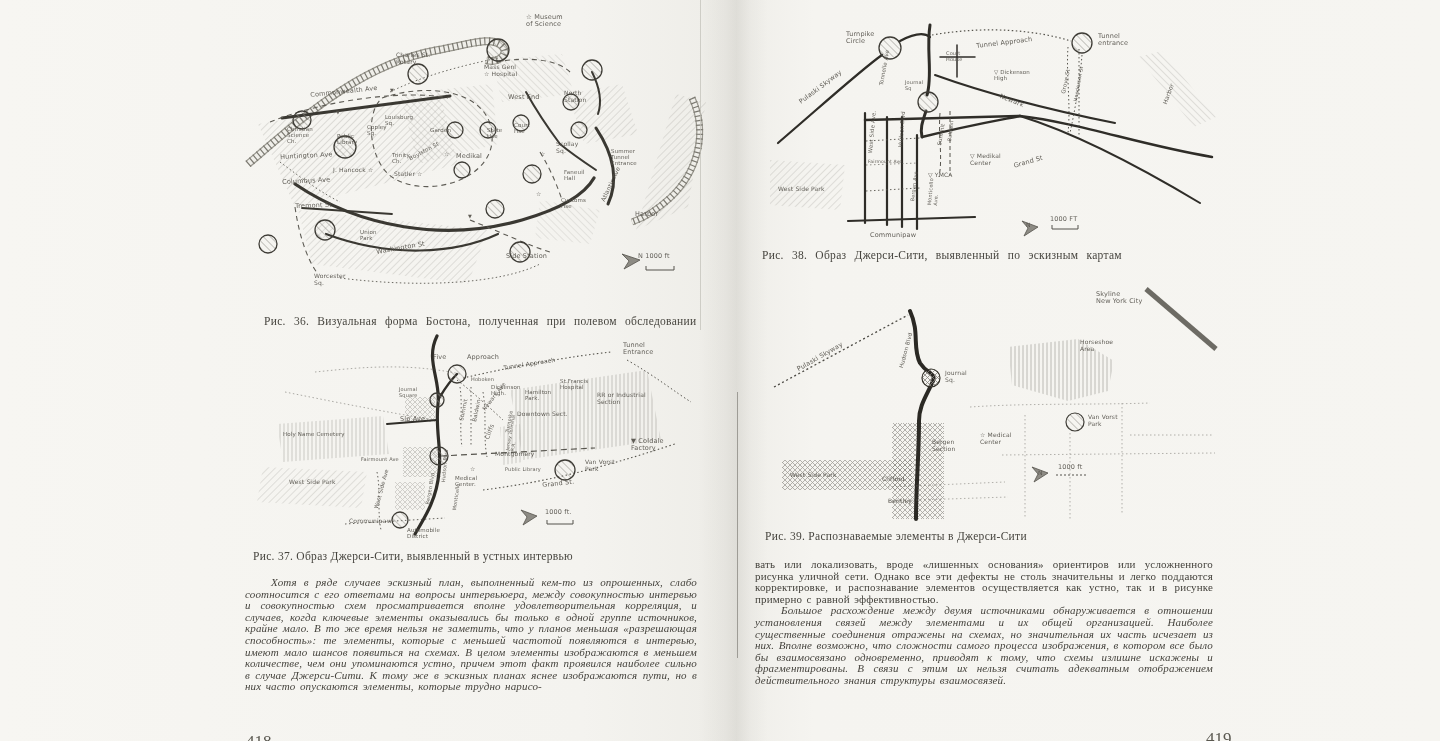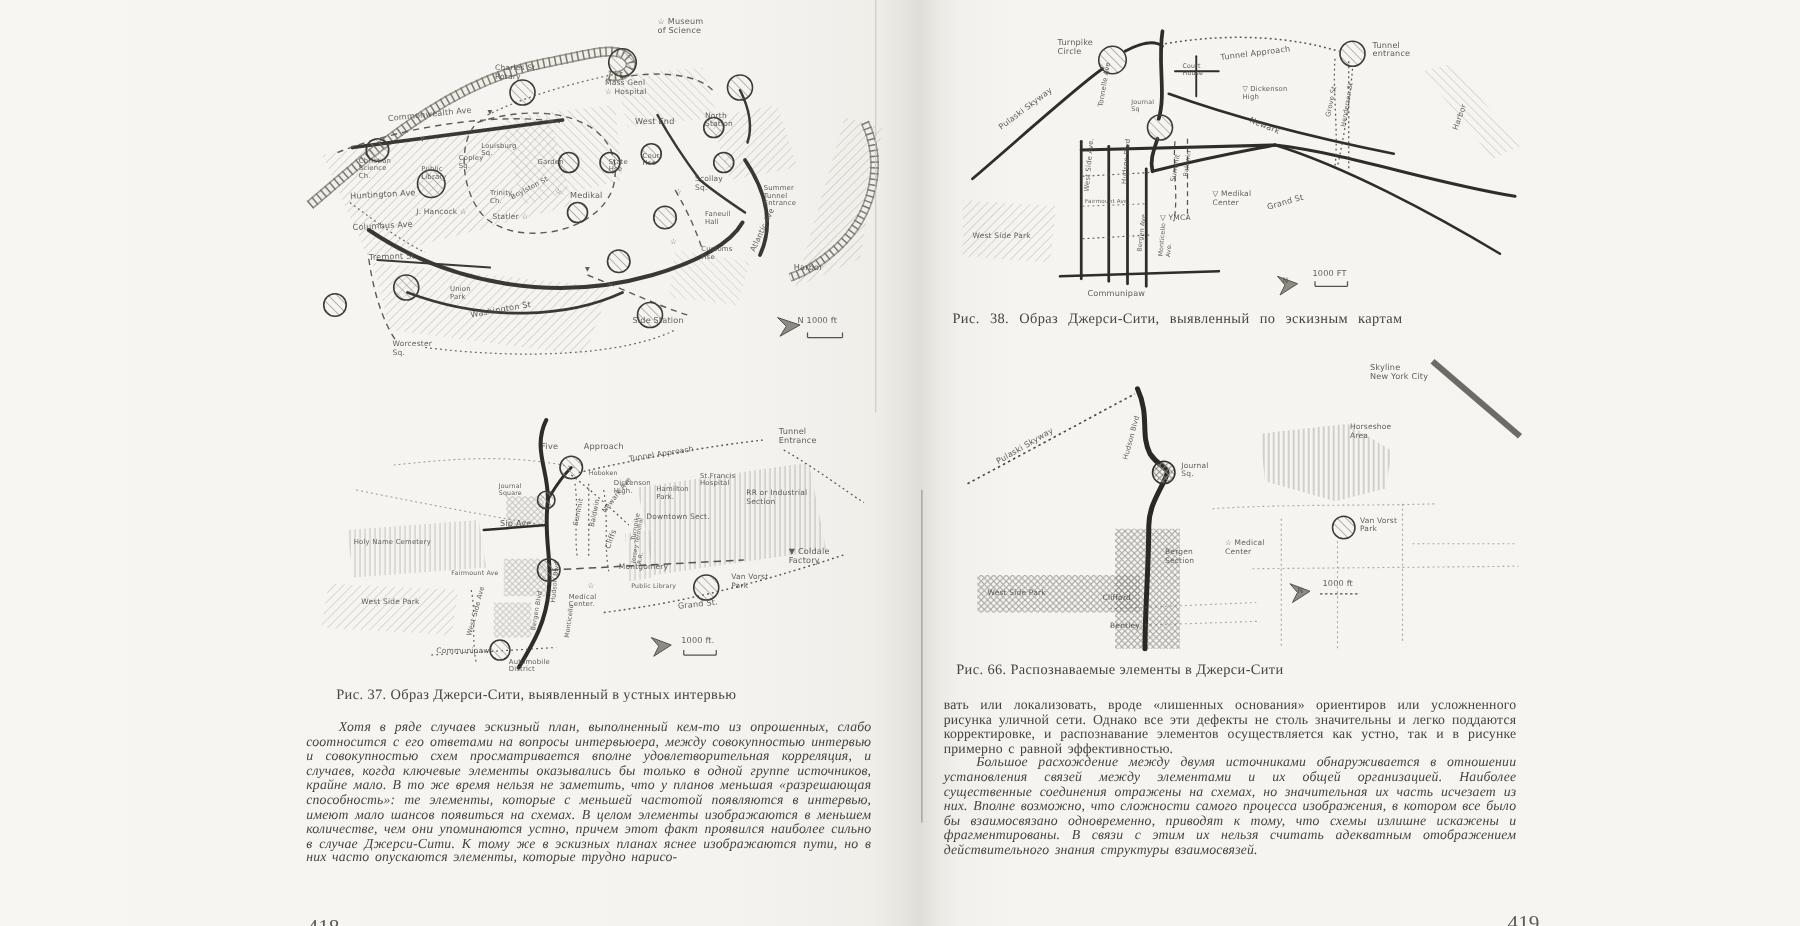--- a/index.html
+++ b/index.html
@@ -163,20 +163,21 @@
 Sq.</span>
         <span class="map-label" style="left: 266px; top: 251px;">Side  Station</span>
         <span class="map-label" style="left: 398px; top: 251px;">N   1000 ft</span>
         <span class="map-label" style="left: 150px; top: 86px; font-size: 5px;">▼</span>
         <span class="map-label" style="left: 96px; top: 108px; font-size: 5px;">▼</span>
         <span class="map-label" style="left: 228px; top: 212px; font-size: 5px;">▼</span>
         <span class="map-label" style="left: 204px; top: 149px; font-size: 6px;">☆</span>
         <span class="map-label" style="left: 300px; top: 149px; font-size: 6px;">☆</span>
         <span class="map-label" style="left: 296px; top: 189px; font-size: 6px;">☆</span>
       </div>
+    <div class="caption sp" style="left:264px;top:315px">Рис. 36. Визуальная форма Бостона, полученная при полевом обследовании</div>
 
     <div class="map-figure" style="left:255px;top:332px;width:455px;height:215px">
       <svg class="fig-svg" viewBox="0 0 455 215">
         <polygon points="255,58 392,38 406,108 268,128" fill="url(#pHV)" opacity=".5"></polygon>
         <polygon points="22,92 128,84 134,122 28,130" fill="url(#pHV)" opacity=".45"></polygon>
         <polygon points="8,135 112,140 106,176 2,170" fill="url(#pHL)" opacity=".45"></polygon>
         <polygon points="245,95 265,92 268,130 248,133" fill="url(#pHV)" opacity=".45"></polygon>
         <rect x="150" y="65" width="30" height="25" fill="url(#pX)" opacity=".45"></rect>
         <rect x="148" y="115" width="38" height="30" fill="url(#pX)" opacity=".45"></rect>
         <rect x="140" y="150" width="30" height="28" fill="url(#pX)" opacity=".4"></rect>
@@ -249,21 +250,21 @@
         <span class="map-label" style="left: 152px; top: 195px; font-size: 5.5px;">Automobile
 District</span>
         <span class="map-label" style="left: 250px; top: 135px; font-size: 5px;">Public Library</span>
         <span class="map-label" style="left: 330px; top: 127px; font-size: 6px;">Van Vorst
 Park</span>
         <span class="map-label" style="left: 287px; top: 150px; transform: rotate(-6deg);">Grand St.</span>
         <span class="map-label" style="left: 376px; top: 106px;">▼ Coldale
     Factory</span>
         <span class="map-label" style="left: 290px; top: 177px;">1000 ft.</span>
       </div>
-    <div class="caption" style="left:269px;top:550px">Рис. 37. Образ Джерси-Сити, выявленный в устных интервью</div>
+    <div class="caption" style="left:253px;top:550px">Рис. 37. Образ Джерси-Сити, выявленный в устных интервью</div>
 
     <div class="bodytext" style="left:245px;top:577px;width:452px;height:138px">
       <p class="ind">Хотя в ряде случаев эскизный план, выполненный кем-то из опрошенных, слабо соотносится с его ответами на вопросы интервьюера, между совокупностью интервью и совокупностью схем просматривается вполне удовлетворительная корреляция, и случаев, когда ключевые элементы оказывались бы только в одной группе источников, крайне мало. В то же время нельзя не заметить, что у планов меньшая «разрешающая способность»: те элементы, которые с меньшей частотой появляются в интервью, имеют мало шансов появиться на схемах. В целом элементы изображаются в меньшем количестве, чем они упоминаются устно, причем этот факт проявился наиболее сильно в случае Джерси-Сити. К тому же в эскизных планах яснее изображаются пути, но в них часто опускаются элементы, которые трудно нарисо-</p>
     </div>
 
     <div class="pagenum" style="left:246px;top:713px">418</div>
   </div>
 
   <div class="page right">
 
@@ -380,21 +381,21 @@
         <span class="map-label" style="left: 210px; top: 147px; font-size: 6px;">☆ Medical
     Center</span>
         <span class="map-label" style="left: 162px; top: 154px; font-size: 6px;">Bergen
 Section</span>
         <span class="map-label" style="left: 20px; top: 187px; font-size: 6px;">West  Side  Park</span>
         <span class="map-label" style="left: 112px; top: 191px; font-size: 6px;">Clifford</span>
         <span class="map-label" style="left: 118px; top: 213px; font-size: 6px;">Bentley</span>
         <span class="map-label" style="left: 268px; top: 185px; font-size: 6px;">N</span>
         <span class="map-label" style="left: 288px; top: 179px;">1000 ft</span>
       </div>
-    <div class="caption" style="left:37px;top:530px">Рис. 66. Распознаваемые элементы в Джерси-Сити</div>
+    <div class="caption" style="left:37px;top:530px">Рис. 39. Распознаваемые элементы в Джерси-Сити</div>
 
     <div class="bodytext" style="left:27px;top:559px;width:458px;height:155px">
       <p>вать или локализовать, вроде «лишенных основания» ориентиров или усложненного рисунка уличной сети. Однако все эти дефекты не столь значительны и легко поддаются корректировке, и распознавание элементов осуществляется как устно, так и в рисунке примерно с равной эффективностью.</p>
       <p class="ind">Большое расхождение между двумя источниками обнаруживается в отношении установления связей между элементами и их общей организацией. Наиболее существенные соединения отражены на схемах, но значительная их часть исчезает из них. Вполне возможно, что сложности самого процесса изображения, в котором все было бы взаимосвязано одновременно, приводят к тому, что схемы излишне искажены и фрагментированы. В связи с этим их нельзя считать адекватным отображением действительного знания структуры взаимосвязей.</p>
     </div>
 
     <div class="pagenum" style="left:478px;top:710px">419</div>
   </div>
 
   <div class="edge-line"></div>

